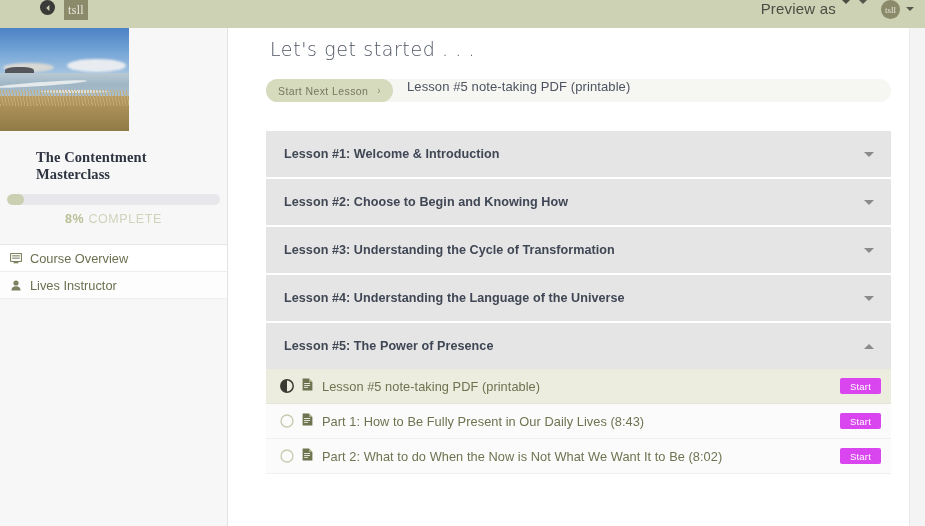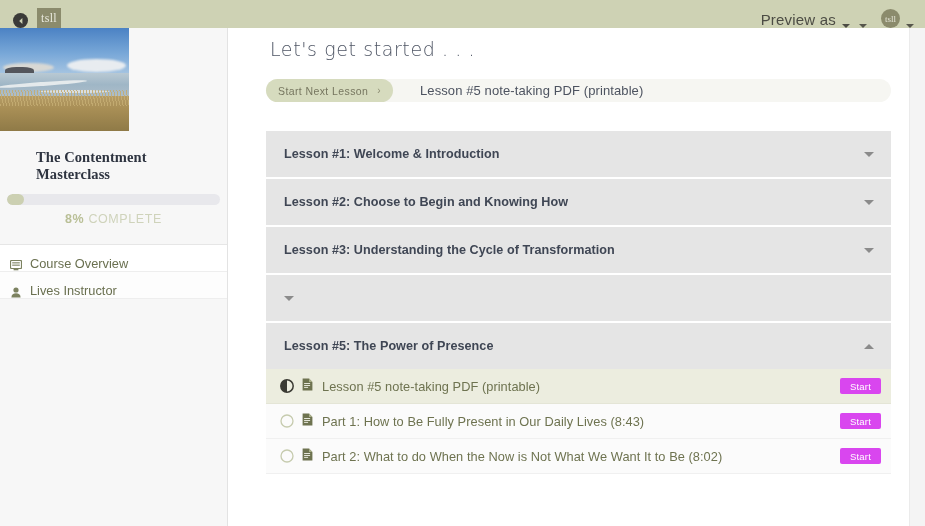--- a/index.html
+++ b/index.html
@@ -22,22 +22,23 @@
   }
 
   
   .topbar {
     position: absolute;
     top: 0; left: 0;
     width: 925px;
     height: 28px;
     background: #ced2b4;
     display: flex;
-    align-items: flex-end;
+    align-items: flex-start;
     z-index: 40;
+    padding-left: 27px;
   }
 
   .back-circle {
     margin-left: 13px;
     width: 15px; height: 15px;
     border-radius: 50%;
     background: #3a3a38;
     display: flex;
     align-items: center;
     justify-content: center;
@@ -231,21 +232,21 @@
   }
   .progress-label b { color: #b9bf96; font-weight: bold; }
 
   .nav-sep {
     margin-top: 18px;
     border-top: 1px solid #e6e6e6;
   }
 
   .nav-item {
     display: flex;
-    align-items: flex-end;
+    align-items: center;
     gap: 8px;
     height: 27px;
     padding-left: 10px;
     font-size: 12.8px;
     color: #6a7050;
     cursor: pointer;
     border-bottom: 1px solid #eeeeee;
     background: #fdfdfd;
   }
   .nav-item.active { background: #ffffff; }
@@ -287,22 +288,21 @@
   }
 
   
   .next-bar {
     margin: 19px 0 0 37px;
     width: 625px;
     height: 23px;
     background: #f6f6f2;
     border-radius: 12px;
     display: flex;
-    align-items: center;
-    gap: 13px;
+    align-items: flex-start;
   }
   .next-pill {
     height: 23px;
     background: #d6dbbe;
     border-radius: 12px;
     display: flex;
     align-items: center;
     gap: 9px;
     padding: 0 12px 0 12px;
     font-size: 10.5px;
@@ -487,20 +487,21 @@
           </div>
         </div>
         <div class="lesson">
           <div class="lesson-head">
             <div class="lesson-name">Lesson #3: Understanding the Cycle of Transformation</div>
             <div class="tri down"></div>
           </div>
         </div>
         <div class="lesson">
           <div class="lesson-head">
+            <div class="lesson-name">Lesson #4: Understanding the Language of the Universe</div>
             <div class="tri down"></div>
           </div>
         </div>
         <div class="lesson">
           <div class="lesson-head">
             <div class="lesson-name">Lesson #5: The Power of Presence</div>
             <div class="tri up"></div>
           </div>
           <div class="lesson-items">
             <div class="item-row highlight">

